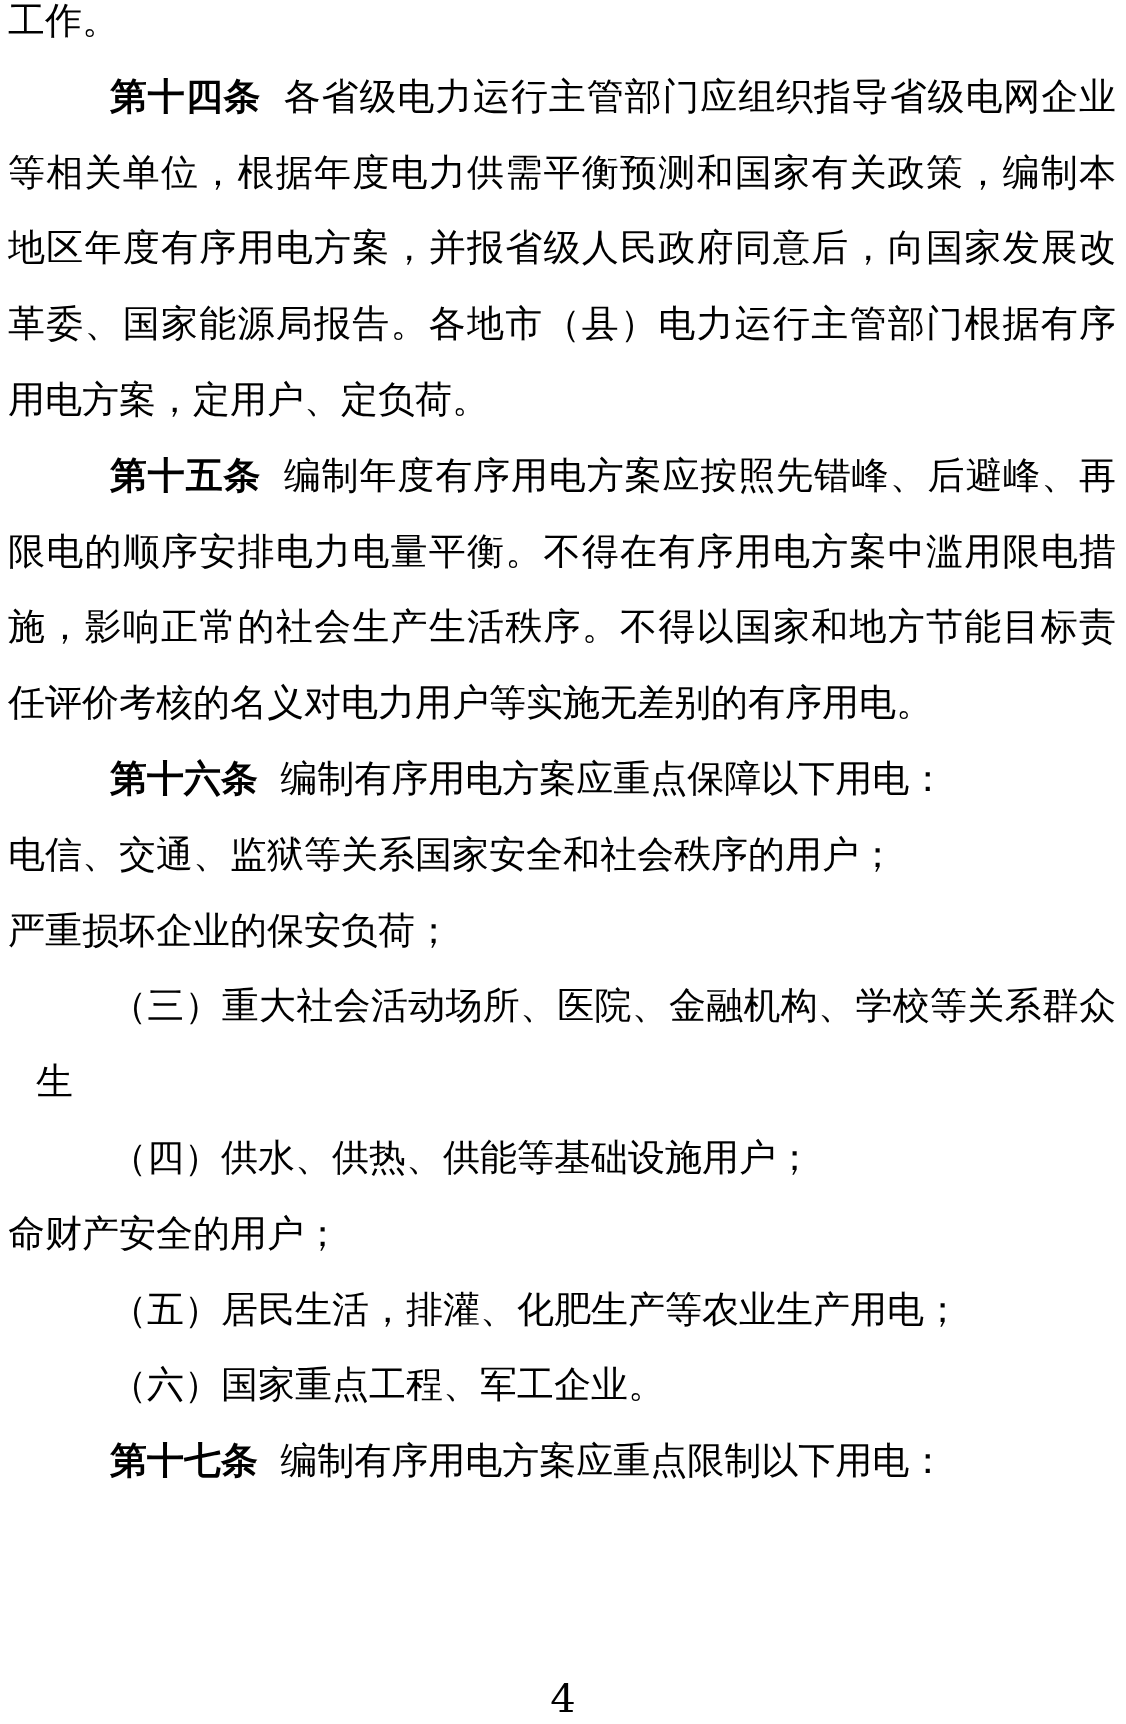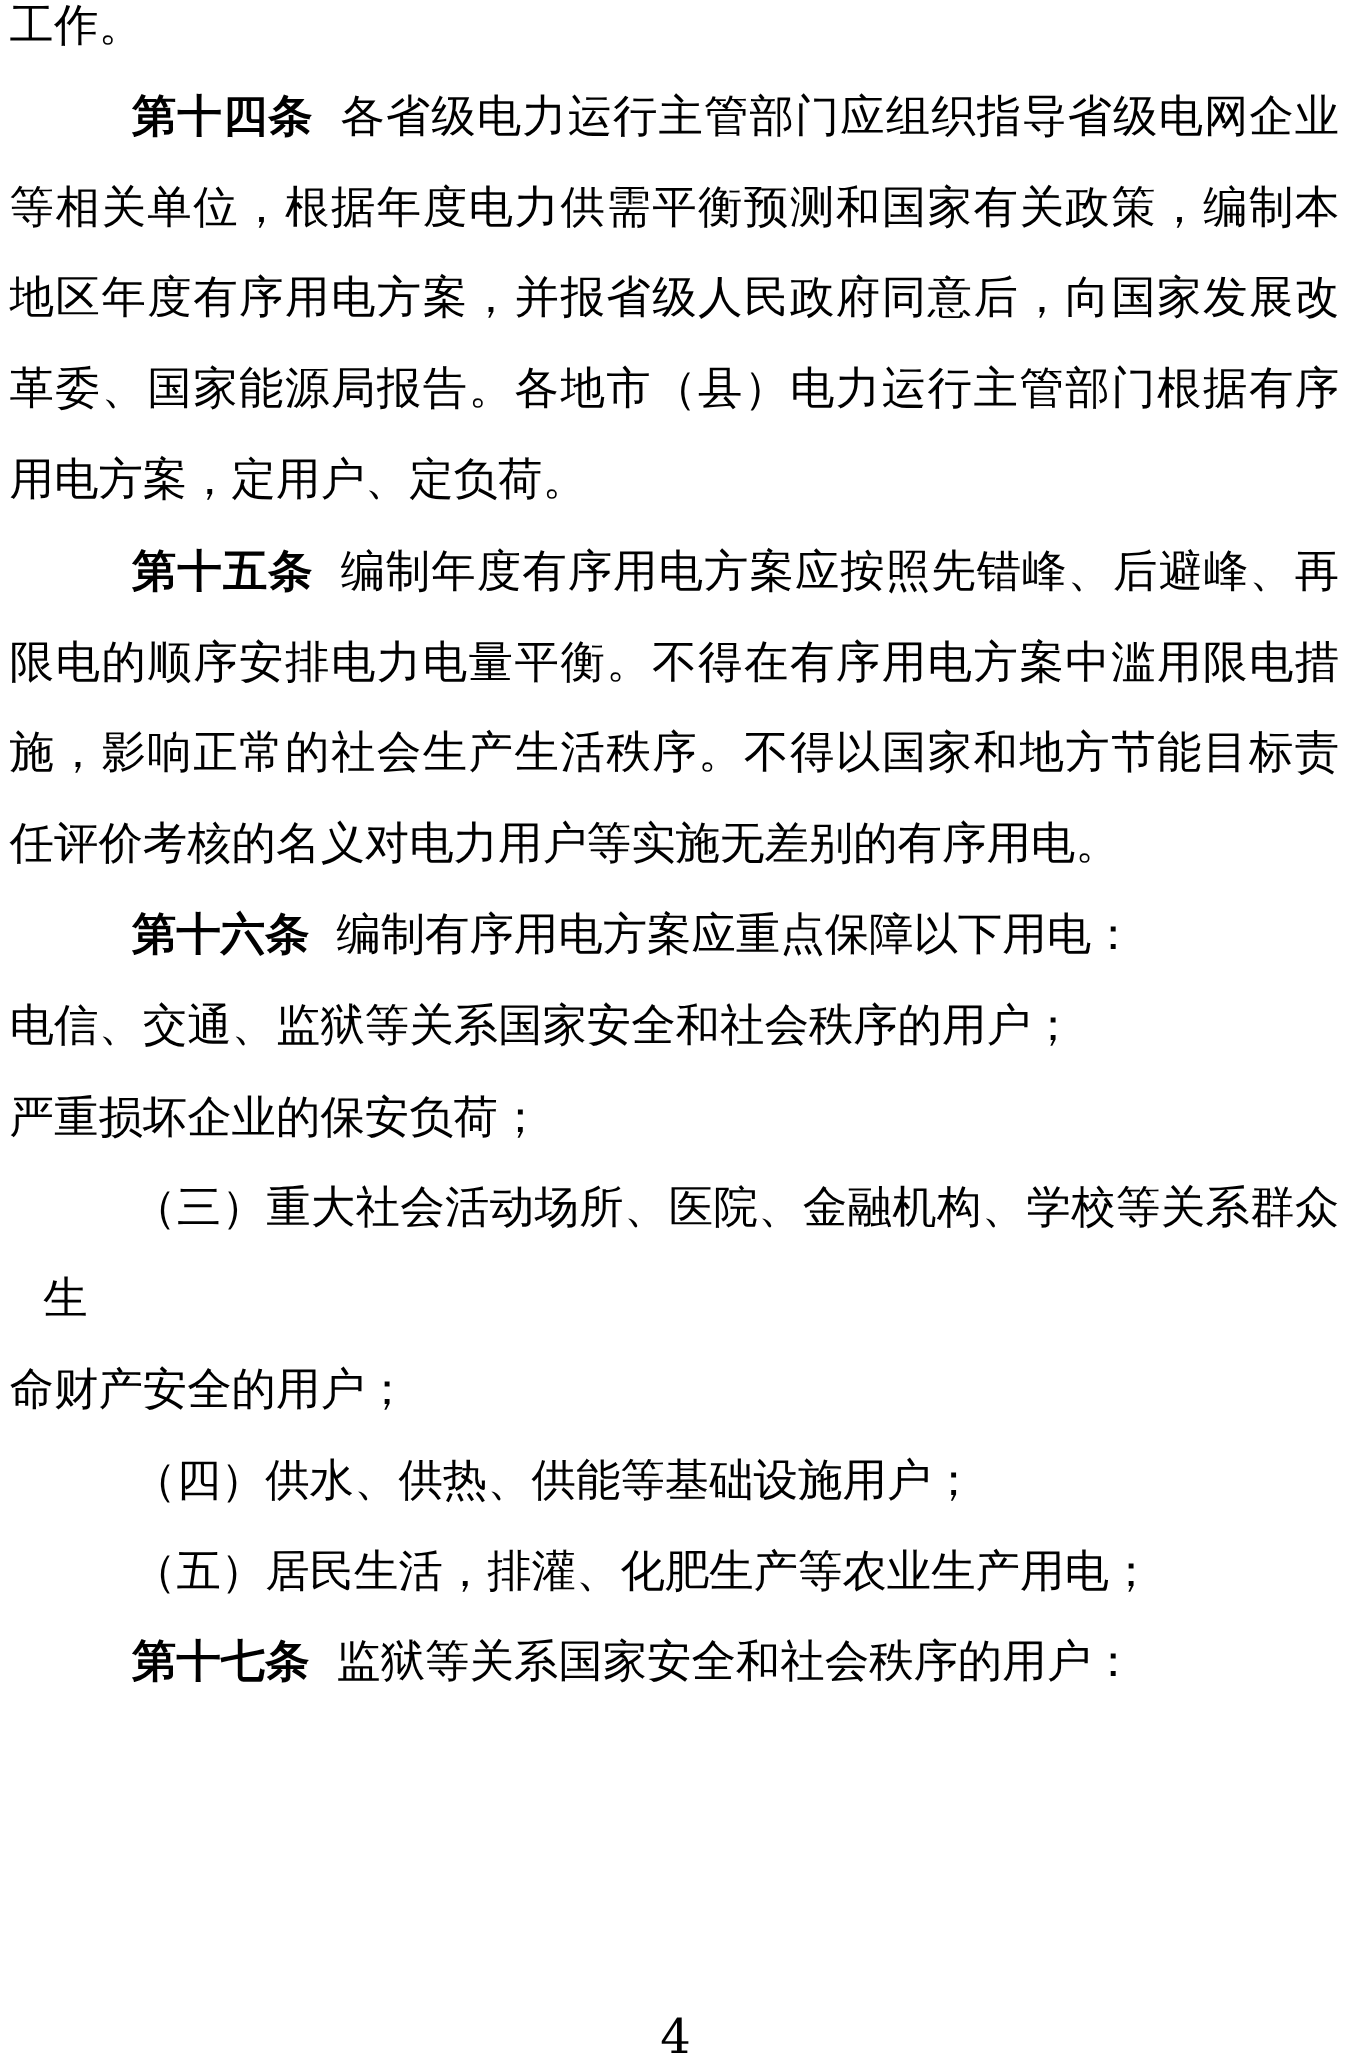--- a/index.html
+++ b/index.html
@@ -56,20 +56,21 @@
     <p class="line fill"><b></b><span>革委、国家能源局报告。各地市（县）电力运行主管部门根据有序</span></p>
     <p class="line"><b></b><span>用电方案，定用户、定负荷。</span></p>
     <p class="line indent fill"><b>第十五条</b><span>编制年度有序用电方案应按照先错峰、后避峰、再</span></p>
     <p class="line fill"><b></b><span>限电的顺序安排电力电量平衡。不得在有序用电方案中滥用限电措</span></p>
     <p class="line fill"><b></b><span>施，影响正常的社会生产生活秩序。不得以国家和地方节能目标责</span></p>
     <p class="line"><b></b><span>任评价考核的名义对电力用户等实施无差别的有序用电。</span></p>
     <p class="line indent"><b>第十六条</b><span>编制有序用电方案应重点保障以下用电：</span></p>
     <p class="line"><b></b><span>电信、交通、监狱等关系国家安全和社会秩序的用户；</span></p>
     <p class="line"><b></b><span>严重损坏企业的保安负荷；</span></p>
     <p class="line indent fill"><b></b><span>（三）重大社会活动场所、医院、金融机构、学校等关系群众生</span></p>
+    <p class="line indent"><b></b><span>（四）供水、供热、供能等基础设施用户；</span></p>
     <p class="line"><b></b><span>命财产安全的用户；</span></p>
-    <p class="line indent"><b></b><span>（四）供水、供热、供能等基础设施用户；</span></p>
     <p class="line indent"><b></b><span>（五）居民生活，排灌、化肥生产等农业生产用电；</span></p>
-    <p class="line indent"><b>第十七条</b><span>监狱等关系国家安全和社会秩序的用户：</span></p>
+    <p class="line indent"><b></b><span>（六）国家重点工程、军工企业。</span></p>
+    <p class="line indent"><b>第十七条</b><span>编制有序用电方案应重点限制以下用电：</span></p>
 
   </div>
   <div class="page-number">4</div>
 </div>
 
 </body></html>

